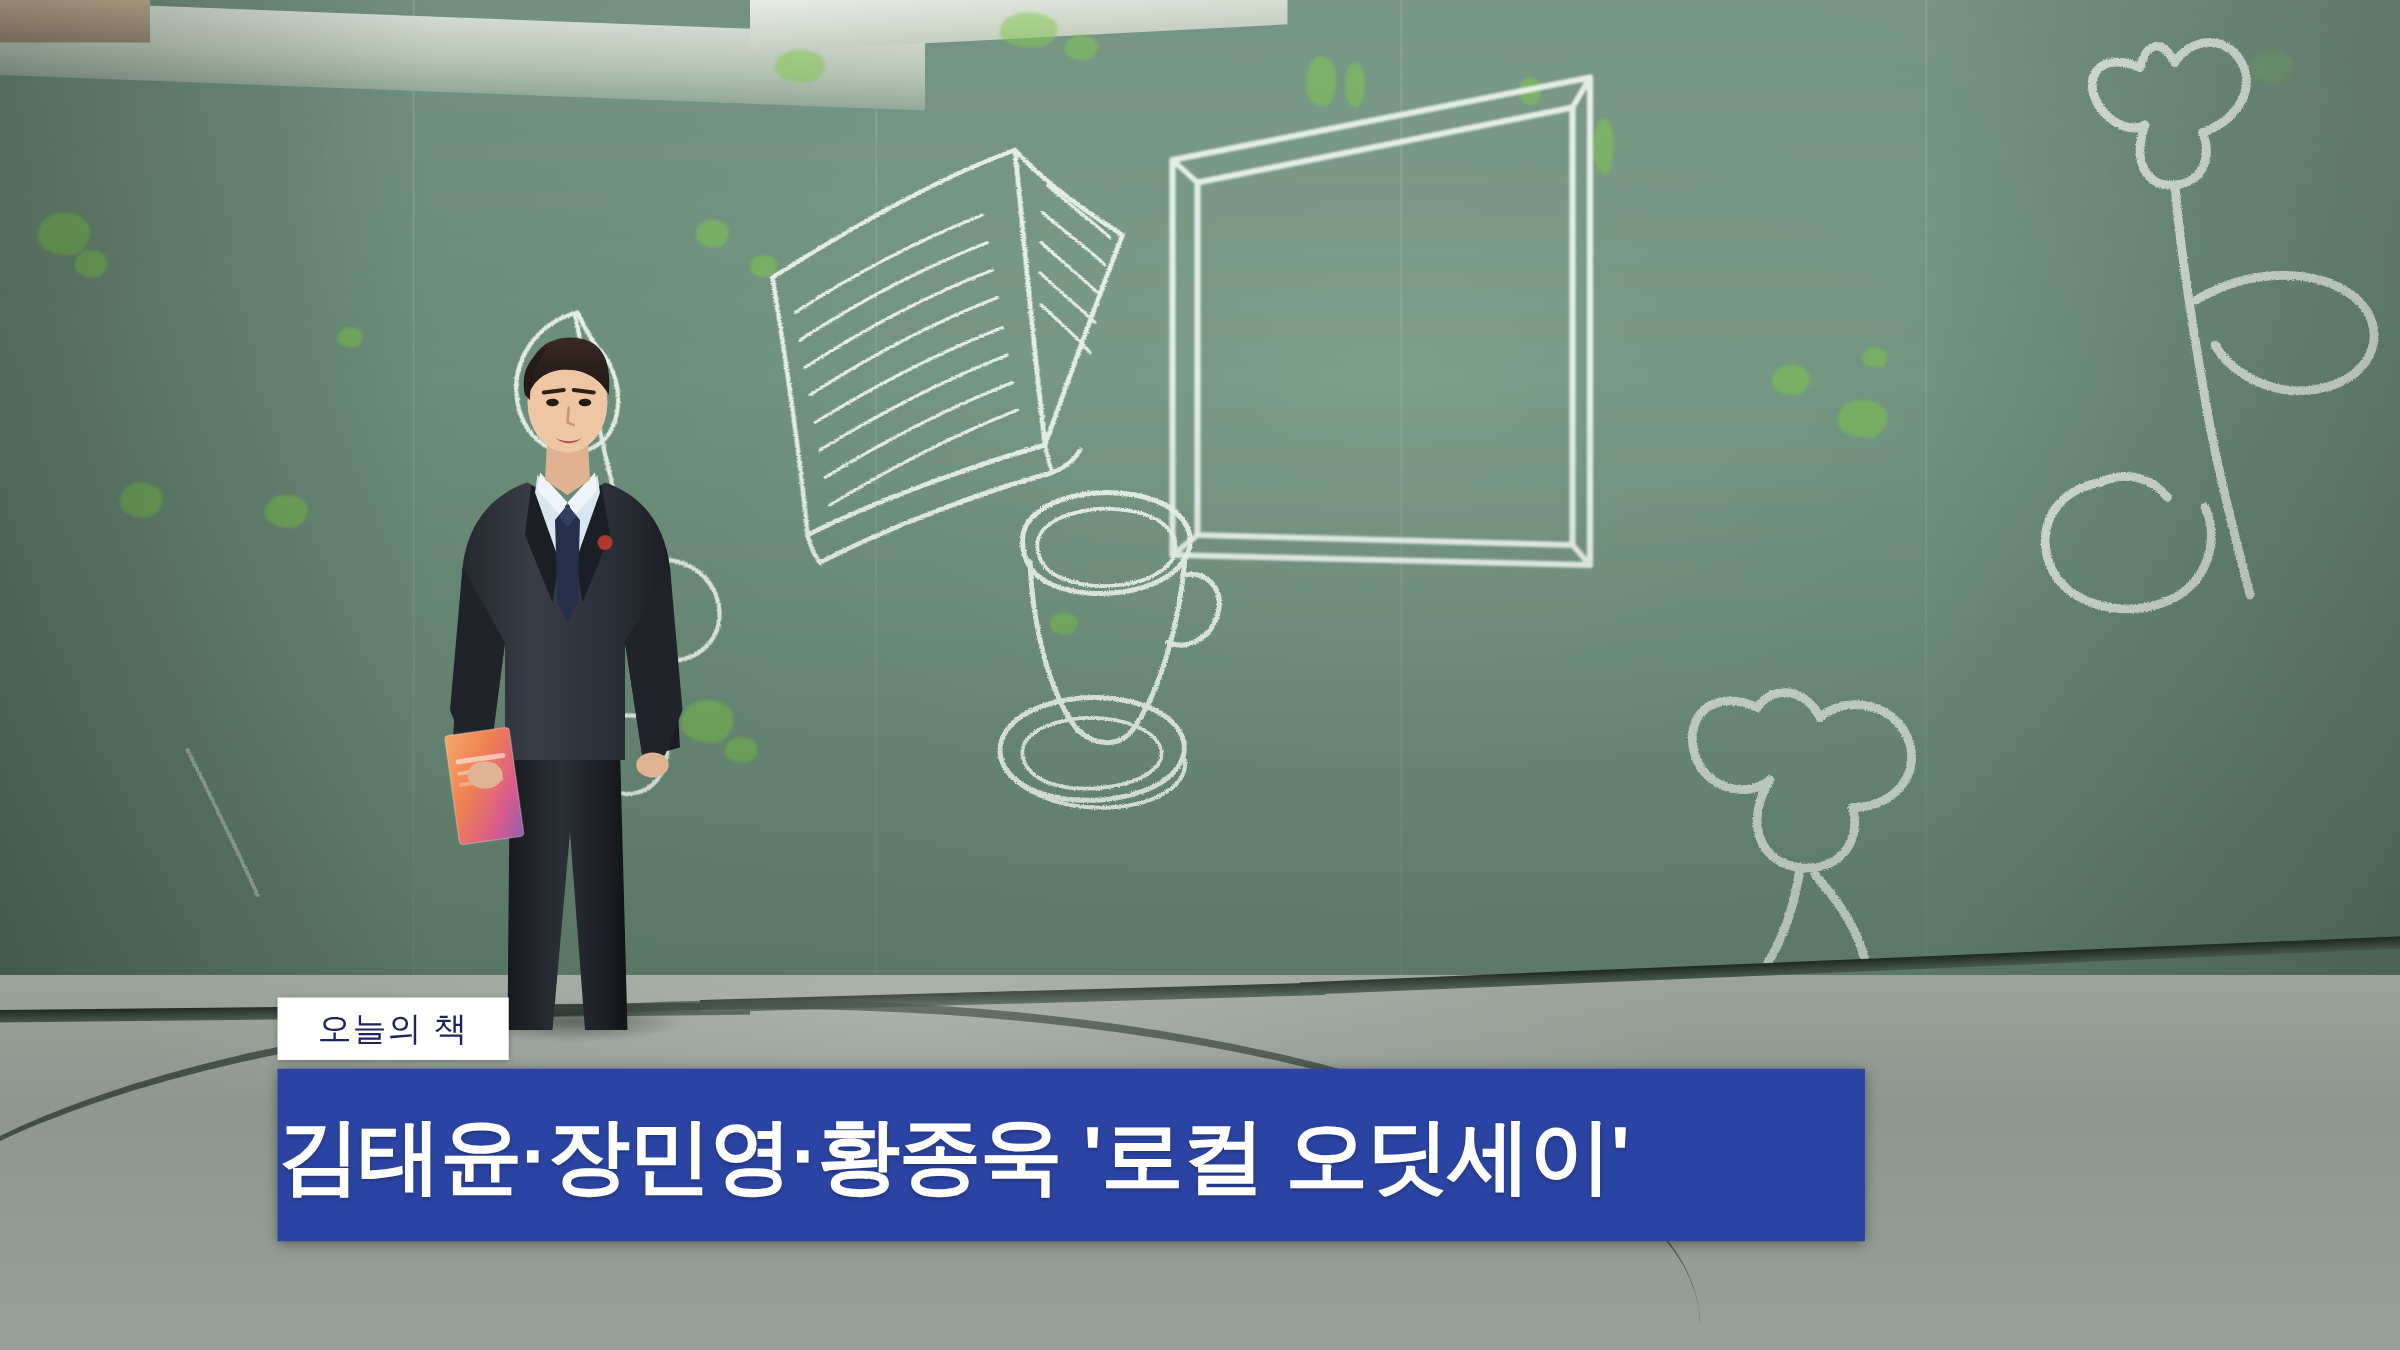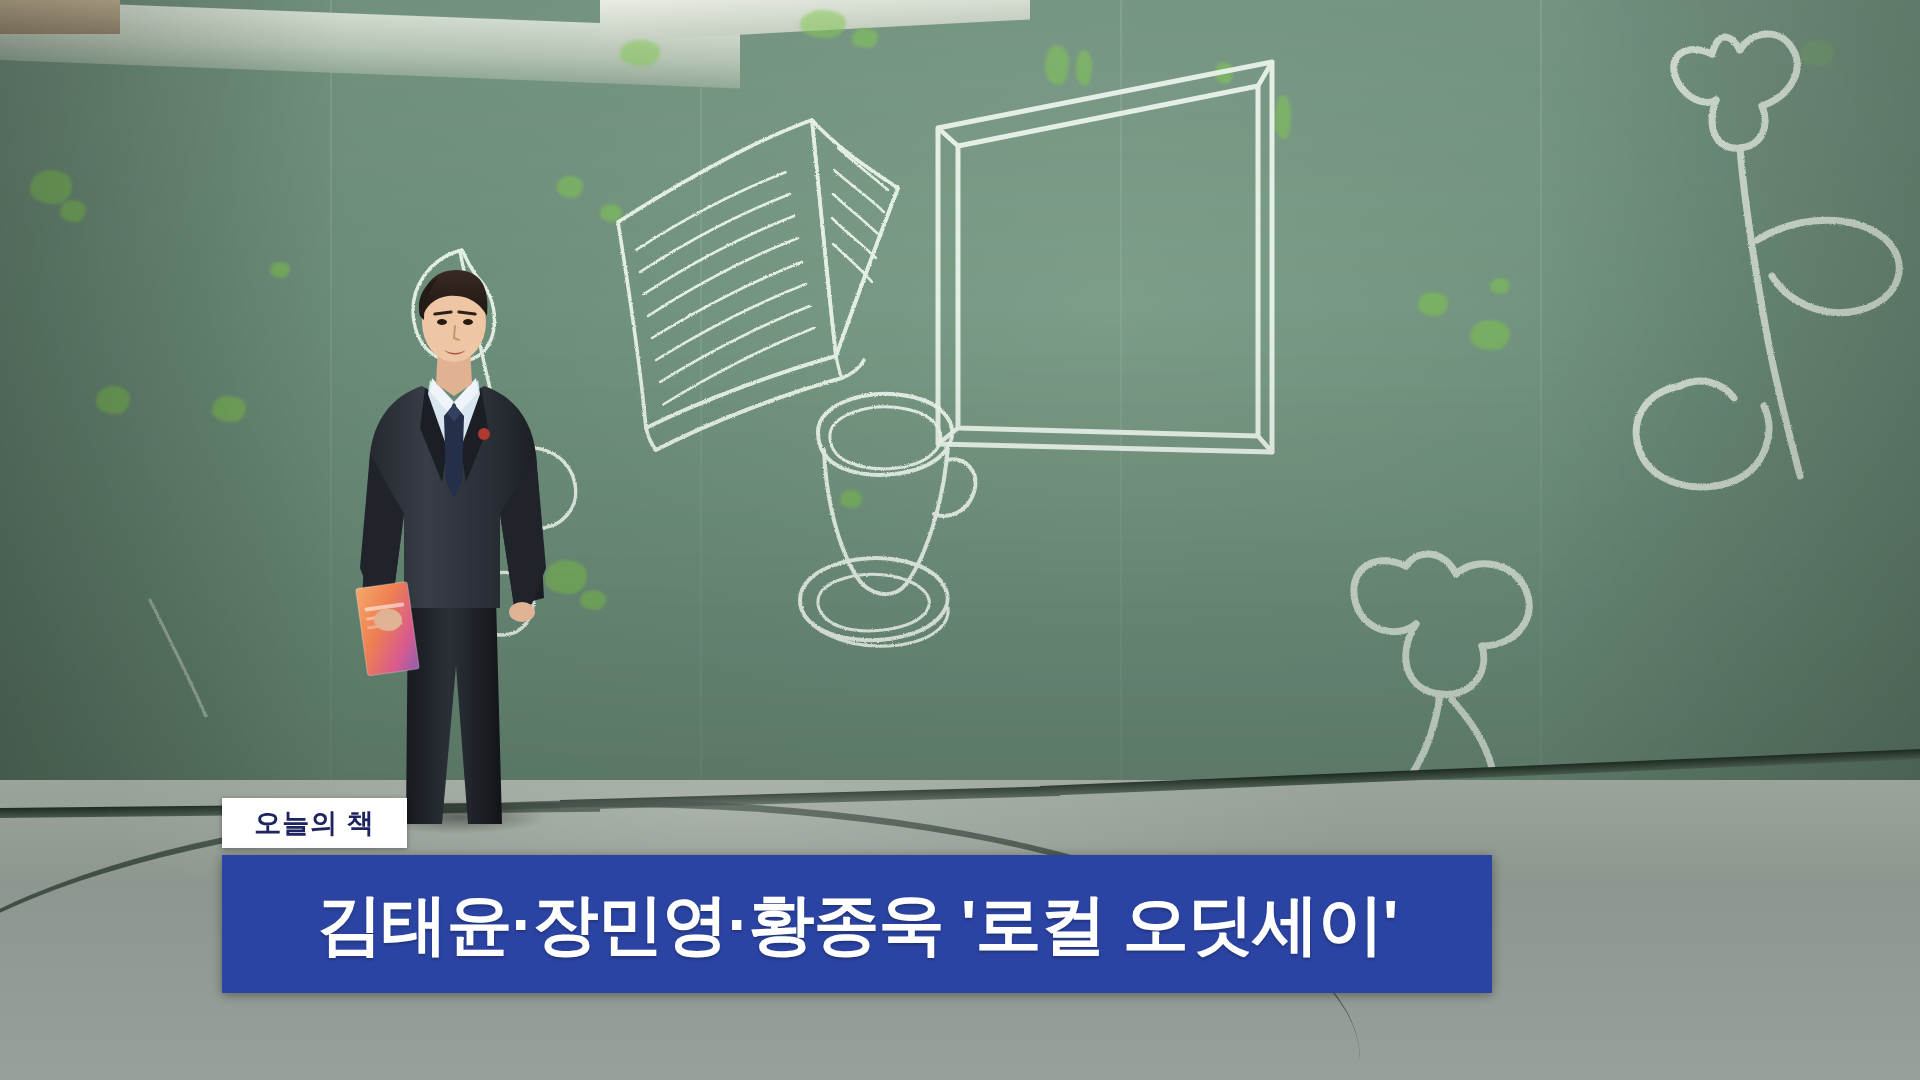--- a/index.html
+++ b/index.html
@@ -98,31 +98,31 @@
     height:50px;
     min-width:185px;
     background:#ffffff;
     display:flex; align-items:center; justify-content:center;
     padding:0 26px;
     box-shadow:0 1px 5px rgba(0,0,0,.35);
   }
   .category-badge span {
     color:#1d2460;
     font-size:27px;
-    font-weight:bold;
+    font-weight:normal;
     letter-spacing:1px;
     line-height:1;
   }
 
   .headline-bar {
     position:absolute;
     left:222px; top:855px;
     width:1270px; height:138px;
     background:#2b44a3;
-    display:flex; align-items:center; justify-content:center;
+    display:flex; align-items:center; 
     box-shadow:0 2px 10px rgba(0,0,0,.38);
   }
   .headline-bar span {
     color:#ffffff;
     font-size:66px;
     font-weight:bold;
     letter-spacing:-1px;
     line-height:1;
     white-space:nowrap;
     text-shadow:0 2px 3px rgba(0,0,0,.25);

